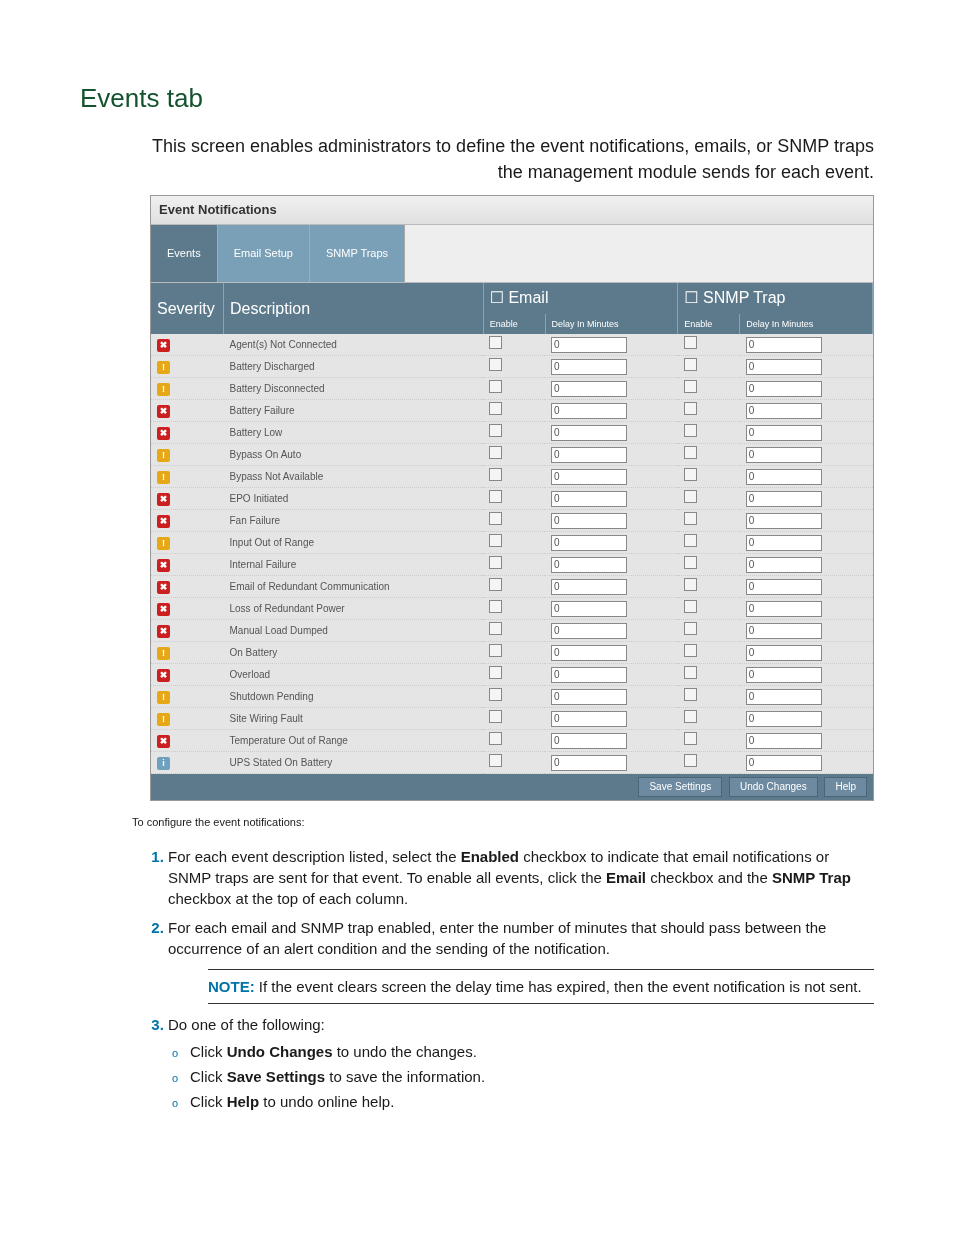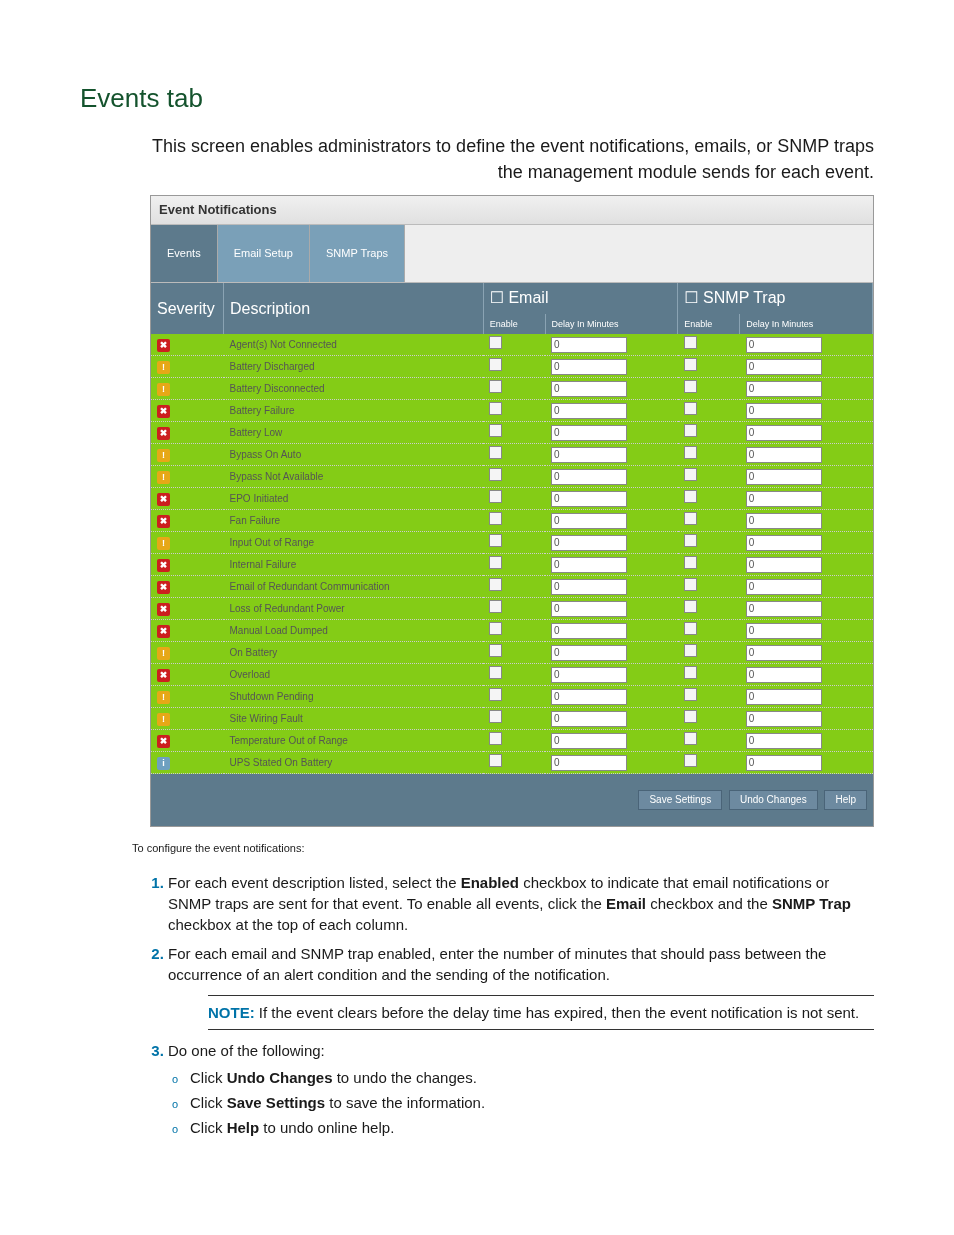--- a/index.html
+++ b/index.html
@@ -20,21 +20,21 @@
     margin-left: 70px;
     margin-bottom: 10px;
     font-size: 18px;
     text-align: right;
   }
   .screenshot {
     margin-left: 70px;
     border: 1px solid #999;
     font-family: Arial, sans-serif;
     font-size: 10px;
-    background: #84cc16;
+    background: #e5e5e5;
   }
   .scr-title {
     background: linear-gradient(#f0f0f0,#e0e0e0);
     font-weight: bold;
     font-size: 13px;
     padding: 5px 8px;
     color: #333;
     border-bottom:1px solid #bbb;
   }
   .tabbar {
@@ -89,21 +89,21 @@
   .sev.info { background:#6ea0c0; }
   .chk {
     display:inline-block;width:11px;height:11px;border:1px solid #888;background:#f5f5f5;
   }
   .delay {
     display:inline-block;width:70px;border:1px solid #888;background:#fff;padding:0 2px;text-align:left;
   }
   .btnbar {
     background:#5d7a8c;
     text-align:right;
-    padding:16px 6px;
+    padding:3px 6px;
   }
   .btn {
     display:inline-block;
     background:#6d8aa0;
     color:#fff;
     font-size:10px;
     padding:2px 10px;
     margin-left:4px;
     border:1px solid #4a6478;
   }
@@ -340,21 +340,21 @@
 
 <p class="lead-in">To configure the event notifications:</p>
 
 <ol class="steps">
   <li>
     <span>For each event description listed, select the </span><b>Enabled</b><span> checkbox to indicate that email notifications or SNMP traps are sent for that event. To enable all events, click the </span><b>Email</b><span> checkbox and the </span><b>SNMP Trap</b><span> checkbox at the top of each column.</span>
   </li>
   <li>
     <span>For each email and SNMP trap enabled, enter the number of minutes that should pass between the occurrence of an alert condition and the sending of the notification.</span>
     <div class="note">
-      <span class="note-label">NOTE:</span><span>  If the event clears before the delay time has expired, then the event notification is not sent.</span>
+      <span class="note-label">NOTE:</span><span>  If the event clears screen the delay time has expired, then the event notification is not sent.</span>
     </div>
   </li>
   <li>
     <span>Do one of the following:</span>
     <ul class="sub">
       <li><span>Click </span><b>Undo Changes</b><span> to undo the changes.</span></li>
       <li><span>Click </span><b>Save Settings</b><span> to save the information.</span></li>
       <li><span>Click </span><b>Help</b><span> to undo online help.</span></li>
     </ul>
   </li>

